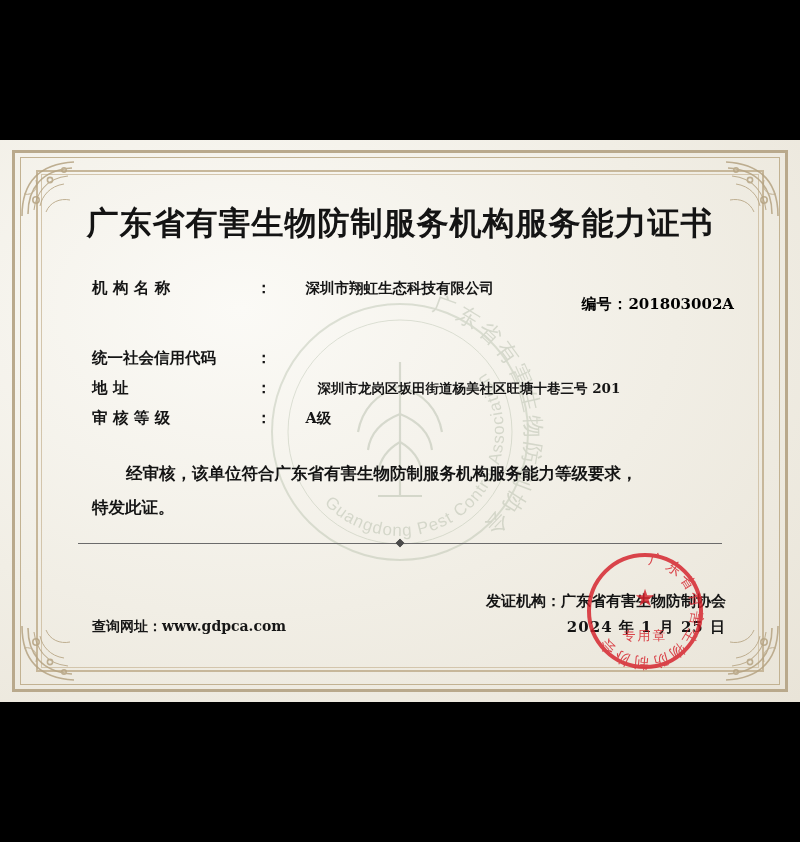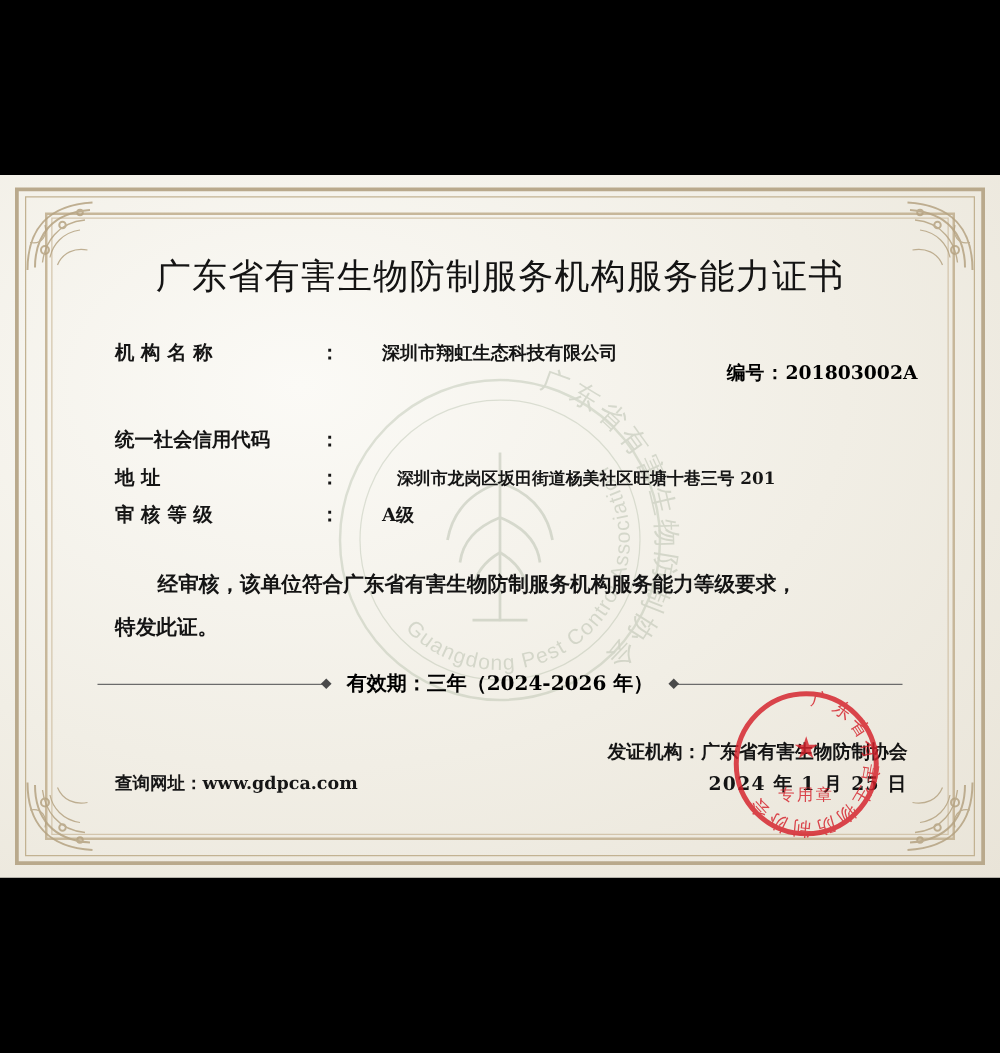--- a/index.html
+++ b/index.html
@@ -98,22 +98,22 @@
     left: 60px;
     top: 40px;
     right: 60px;
     bottom: 40px;
   }
 
   .cert-title {
     margin-top: 22px;
     text-align: center;
     font-family: "DejaVu Serif", "Liberation Serif", serif;
-    font-weight: normal;
-    font-size: 28px;
+    font-weight: bold;
+    font-size: 32px;
     letter-spacing: 1px;
     color: #141414;
     white-space: nowrap;
   }
 
   .fields {
     margin-top: 32px;
     position: relative;
     padding-left: 32px;
     padding-right: 10px;
@@ -383,21 +383,20 @@
 
       </div>
 
       <div class="body-text">
         <span class="indent"></span><span>经审核，该单位符合广东省有害生物防制服务机构服务能力等级要求，</span><br>
         <span>特发此证。</span>
       </div>
 
       <div class="validity-wrap">
         <div class="rule left"></div>
-        <div class="validity-text">有效期：三年（2024-2026 年）</div>
         <div class="rule right"></div>
       </div>
 
       <div class="footer">
         <div class="footer-row">
           <div class="website">查询网址：www.gdpca.com</div>
           <div class="issuer-block">
             <div>
               <span>发证机构：</span><span>广东省有害生物防制协会</span>
             </div>

